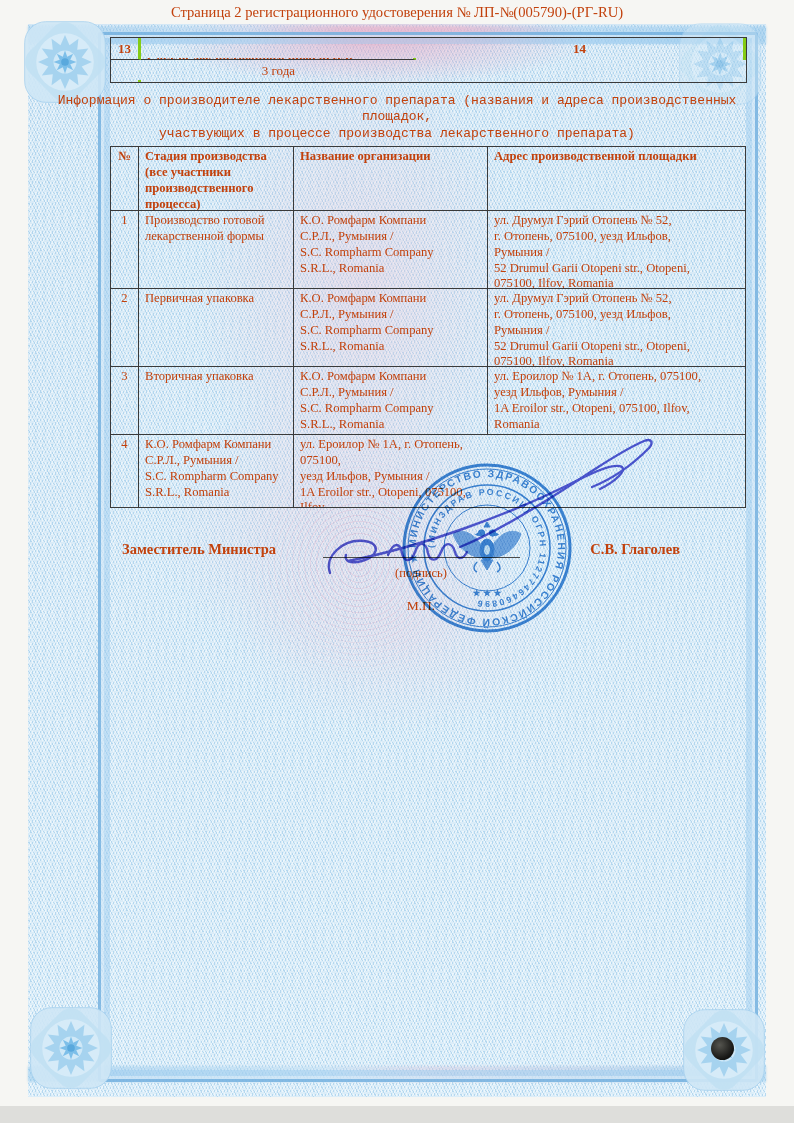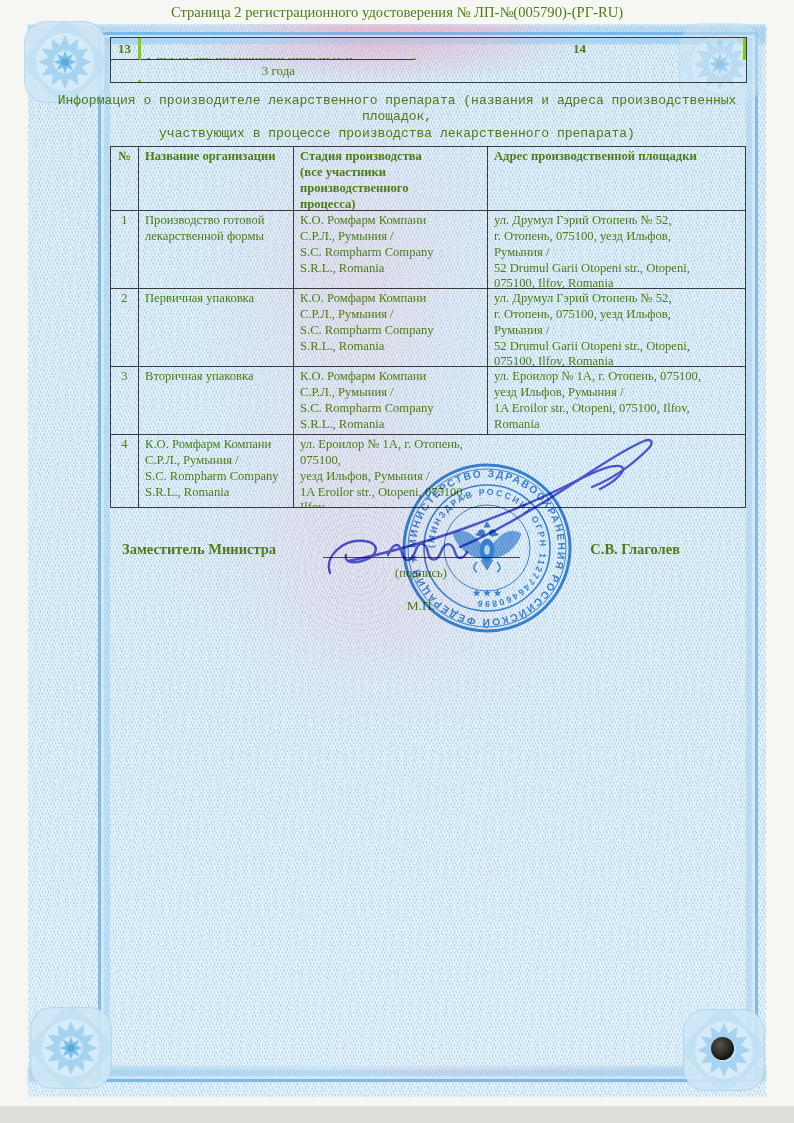--- a/index.html
+++ b/index.html
@@ -1,17 +1,17 @@
 <!DOCTYPE html>
 <html><head>
 <meta charset="utf-8">
 <style>
   html,body{margin:0;padding:0;}
   .page{position:relative;width:794px;height:1123px;background:#f6f6f3;overflow:hidden;
-        font-family:"Liberation Serif",serif;color:#4d7c0f;}
+        font-family:"Liberation Serif",serif;color:#c2410c;}
   
   .paper{position:absolute;left:28px;top:24px;width:738px;height:1073px;
     background:
       repeating-linear-gradient(115deg, rgba(255,255,255,.5) 0 1px, rgba(0,0,0,0) 1px 3px),
       repeating-linear-gradient(65deg, rgba(128,186,226,.42) 0 1px, rgba(0,0,0,0) 1px 3px),
       linear-gradient(180deg,#d6e9f6,#dceef9);}
   .paper::after{content:'';position:absolute;inset:0;
     background:
       radial-gradient(300px 60px at 47% 1.8%, rgba(231,165,194,.60), rgba(0,0,0,0) 70%),
       radial-gradient(230px 320px at 45% 25%, rgba(236,195,213,.38), rgba(0,0,0,0) 72%),
@@ -117,25 +117,25 @@
     <div class="tt-cell tt-num nb">14</div>
     <div class="tt-cell tt-label nb">Срок годности:</div>
     <div class="tt-cell tt-value nr nb">3 года</div>
   </div>
 
   <div class="info pre">Информация о производителе лекарственного препарата (названия и адреса производственных площадок,
 участвующих в процессе производства лекарственного препарата)</div>
 
   <div class="mtable">
     <div class="mt-cell mt-head mt-num">№</div>
-    <div class="mt-cell mt-head">Название организации</div>
     <div class="mt-cell mt-head">Стадия производства
 (все участники
 производственного
 процесса)</div>
+    <div class="mt-cell mt-head">Название организации</div>
     <div class="mt-cell mt-head nr">Адрес производственной площадки</div>
 
     <div class="mt-cell mt-num">1</div>
     <div class="mt-cell">Производство готовой
 лекарственной формы</div>
     <div class="mt-cell">К.О. Ромфарм Компани
 С.Р.Л., Румыния /
 S.C. Rompharm Company
 S.R.L., Romania</div>
     <div class="mt-cell nr">ул. Друмул Гэрий Отопень № 52,

